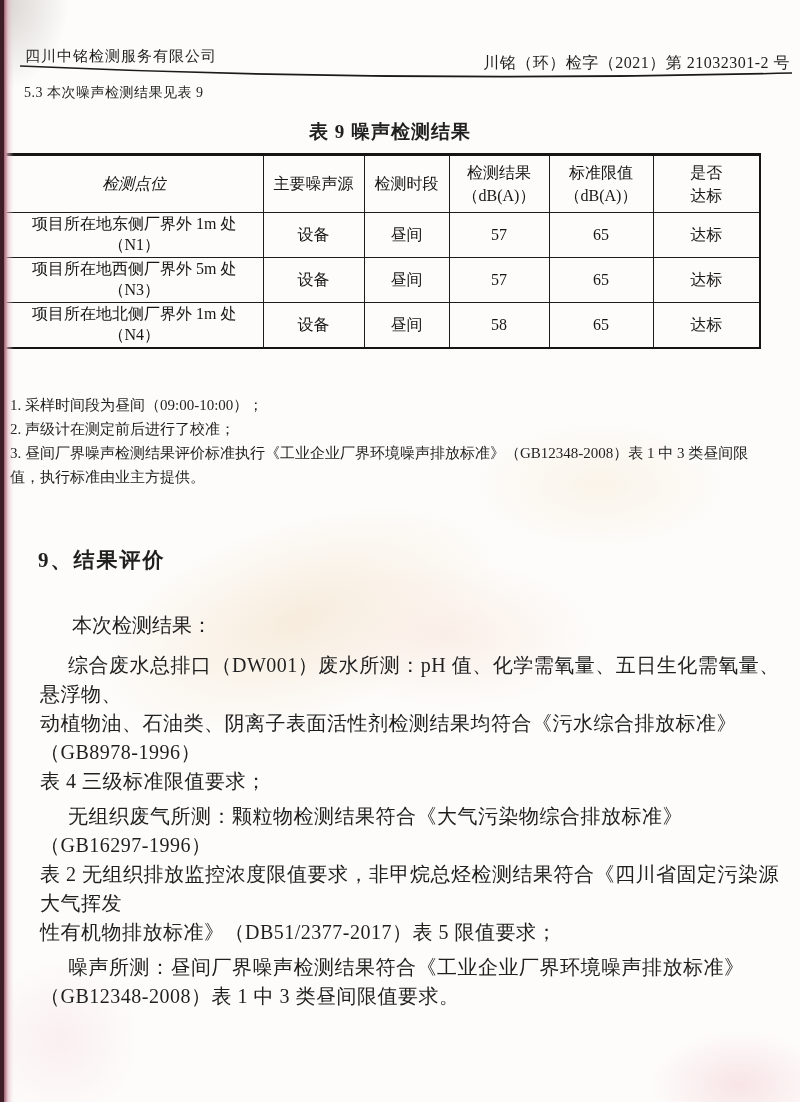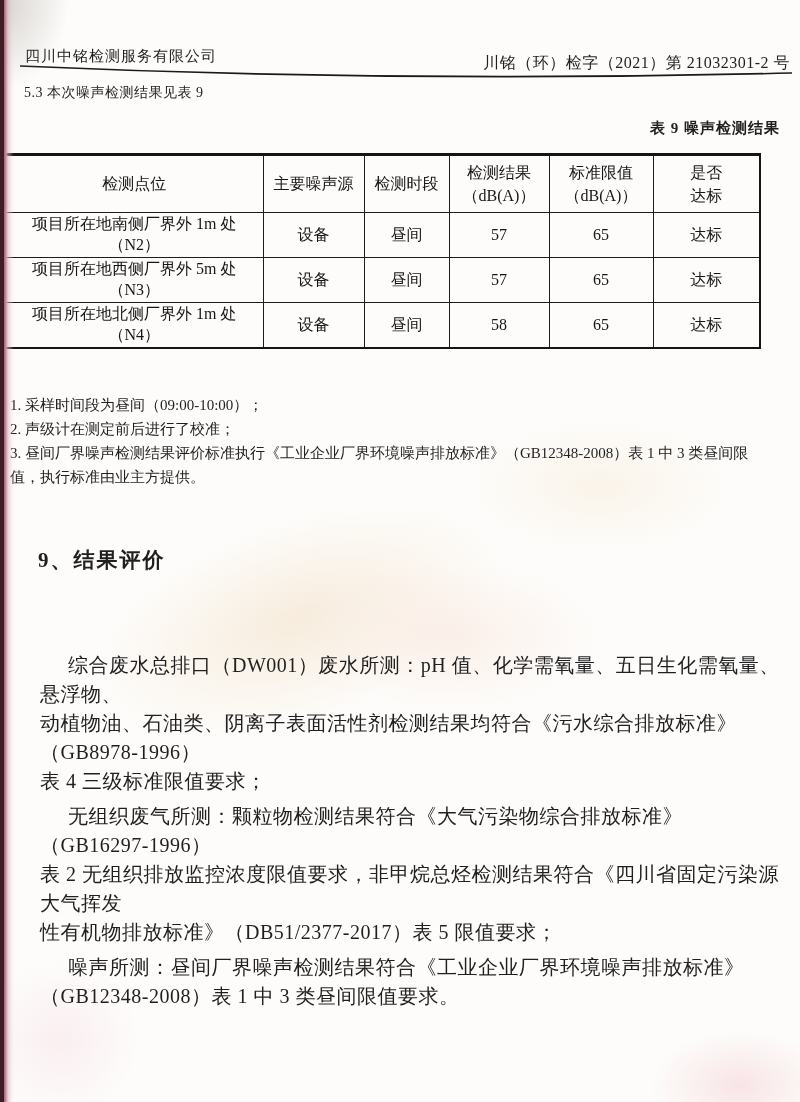--- a/index.html
+++ b/index.html
@@ -41,22 +41,22 @@
   .blot.b5{left:-20px;top:960px;width:160px;height:160px;
     background:radial-gradient(ellipse at center,rgba(248,230,234,.6),rgba(248,230,234,0) 70%);}
 
   
   .hdr-company{position:absolute;left:25px;top:47px;font-size:15px;letter-spacing:1px;white-space:nowrap;}
   .hdr-docnum{position:absolute;right:10px;top:53px;font-size:16px;letter-spacing:.5px;white-space:nowrap;margin-left:48px;}
   .hdr-rule{position:absolute;left:0;top:42px;width:800px;height:44px;z-index:1;}
 
   .s53{position:absolute;left:24px;top:84px;font-size:14px;letter-spacing:.5px;}
 
-  .tbl-title{position:absolute;left:0;top:119px;width:780px;text-align:right;
-    font-size:15px;font-weight:bold;letter-spacing:1px;}
+  .tbl-title{position:absolute;left:0;top:119px;width:780px;text-align:center;
+    font-size:19px;font-weight:bold;letter-spacing:1px;}
 
   
   table.noise{
     position:absolute;left:4px;top:153px;
     border-collapse:collapse;table-layout:fixed;
     font-family:"Liberation Serif","DejaVu Serif",serif;color:#161616;
   }
   table.noise th,table.noise td{
     border:1.6px solid #1c1c1c;
     text-align:center;vertical-align:middle;
@@ -112,34 +112,34 @@
     <colgroup>
       <col class="c1">
         <col class="c2">
         <col class="c3">
         <col class="c4">
         <col class="c5">
         <col class="c6">
     </colgroup>
     <thead>
       <tr>
-        <th class="point" style="padding-left:2px;">检测点位</th>
+        <th class="point" style="padding-left:2px;font-style:italic;">检测点位</th>
         <th>主要噪声源</th>
         <th>检测时段</th>
         <th>检测结果
 （dB(A)）</th>
         <th>标准限值
 （dB(A)）</th>
         <th>是否
 达标</th>
       </tr>
     </thead>
     <tbody>
       <tr>
-        <td class="point">项目所在地南侧厂界外 1m 处（N2）</td>
+        <td class="point">项目所在地东侧厂界外 1m 处（N1）</td>
         <td>设备</td>
         <td>昼间</td>
         <td>57</td>
         <td>65</td>
         <td>达标</td>
       </tr>
       <tr>
         <td class="point">项目所在地西侧厂界外 5m 处（N3）</td>
         <td>设备</td>
         <td>昼间</td>
@@ -159,20 +159,21 @@
   </table>
 
   <div class="notes">
     <div class="itm">1. 采样时间段为昼间（09:00-10:00）；</div>
     <div class="itm">2. 声级计在测定前后进行了校准；</div>
     <div class="itm">3. 昼间厂界噪声检测结果评价标准执行《工业企业厂界环境噪声排放标准》（GB12348-2008）表 1 中 3 类昼间限
 值，执行标准由业主方提供。</div>
   </div>
 
   <div class="h6">9、结果评价</div>
+  <div class="intro">本次检测结果：</div>
 
   <div class="paras">
     <p class="para">综合废水总排口（DW001）废水所测：pH 值、化学需氧量、五日生化需氧量、悬浮物、
 动植物油、石油类、阴离子表面活性剂检测结果均符合《污水综合排放标准》（GB8978-1996）
 表 4 三级标准限值要求；</p>
     <p class="para">无组织废气所测：颗粒物检测结果符合《大气污染物综合排放标准》（GB16297-1996）
 表 2 无组织排放监控浓度限值要求，非甲烷总烃检测结果符合《四川省固定污染源大气挥发
 性有机物排放标准》（DB51/2377-2017）表 5 限值要求；</p>
     <p class="para">噪声所测：昼间厂界噪声检测结果符合《工业企业厂界环境噪声排放标准》
 （GB12348-2008）表 1 中 3 类昼间限值要求。</p>

